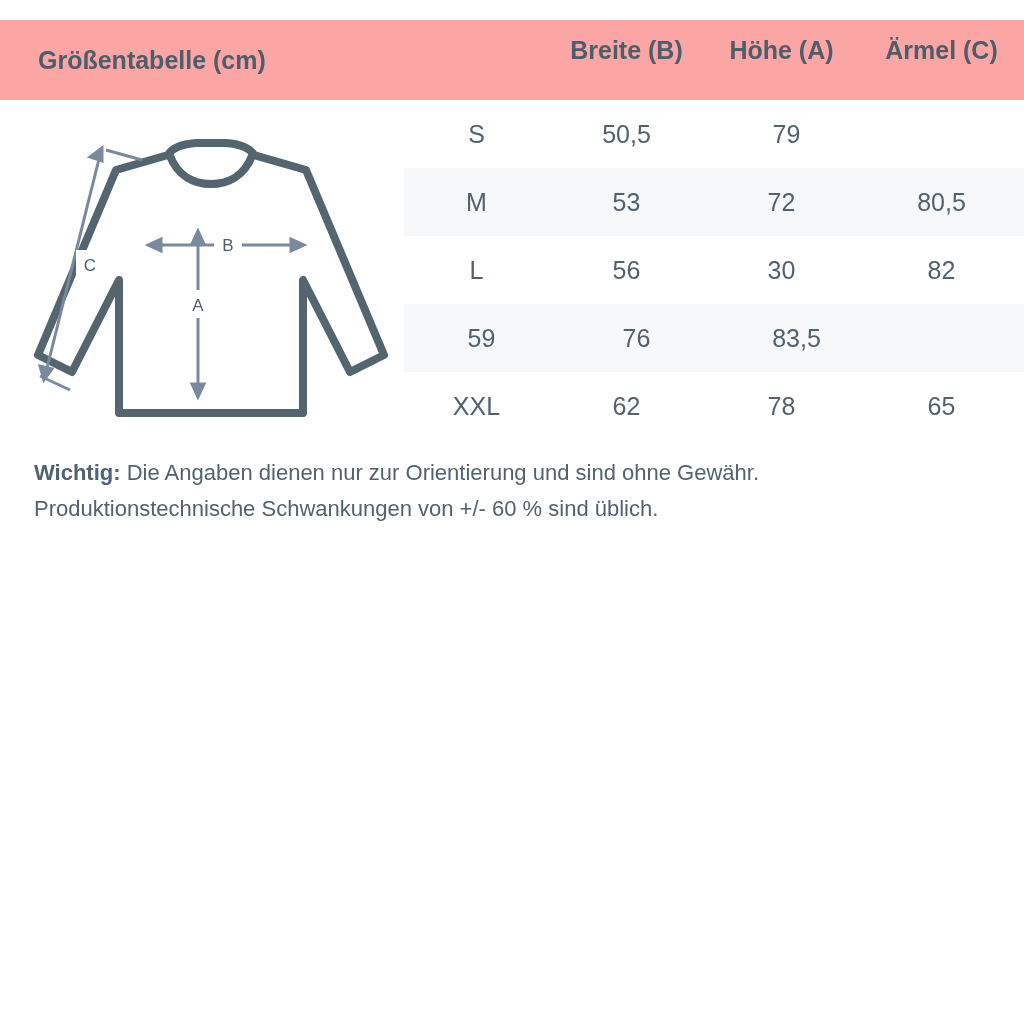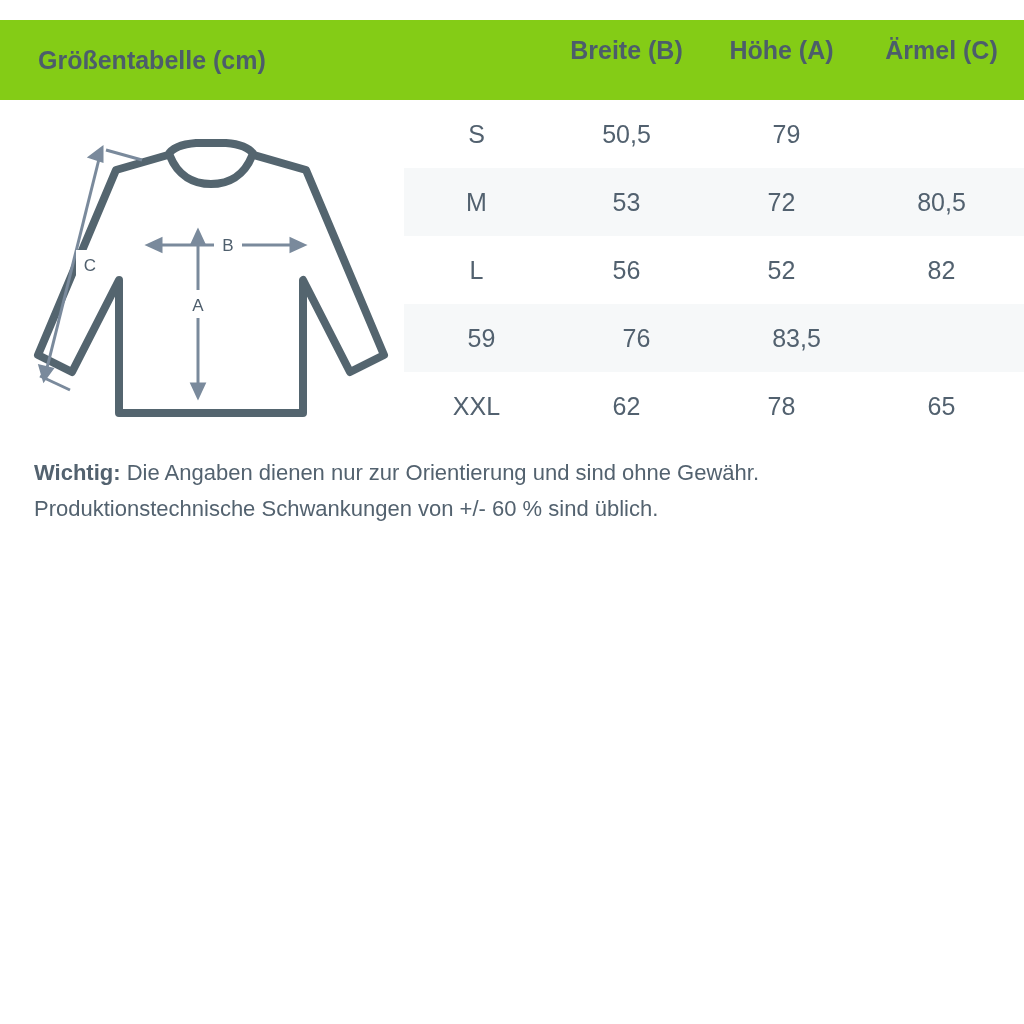--- a/index.html
+++ b/index.html
@@ -21,21 +21,21 @@
     height: 1024px;
   }
 
   
   .header-row {
     position: absolute;
     left: 0;
     top: 20px;
     width: 1024px;
     height: 80px;
-    background: #84cc16;
+    background: #fca5a5;
     display: flex;
     align-items: center;
     box-sizing: border-box;
   }
   .header-title {
     position: absolute;
     left: 38px;
     top: 50%;
     transform: translateY(-50%);
     font-size: 25px;
@@ -133,21 +133,21 @@
     <div class="data-row alt">
       <div class="cell col-size">M</div>
       <div class="cell col-width">53</div>
       <div class="cell col-height">72</div>
       <div class="cell col-sleeve">80,5</div>
     </div>
 
     <div class="data-row">
       <div class="cell col-size">L</div>
       <div class="cell col-width">56</div>
-      <div class="cell col-height">52</div>
+      <div class="cell col-height">30</div>
       <div class="cell col-sleeve">82</div>
     </div>
 
     <div class="data-row alt">
       <div class="cell col-width">59</div>
       <div class="cell col-height">76</div>
       <div class="cell col-sleeve">83,5</div>
     </div>
 
     <div class="data-row">

